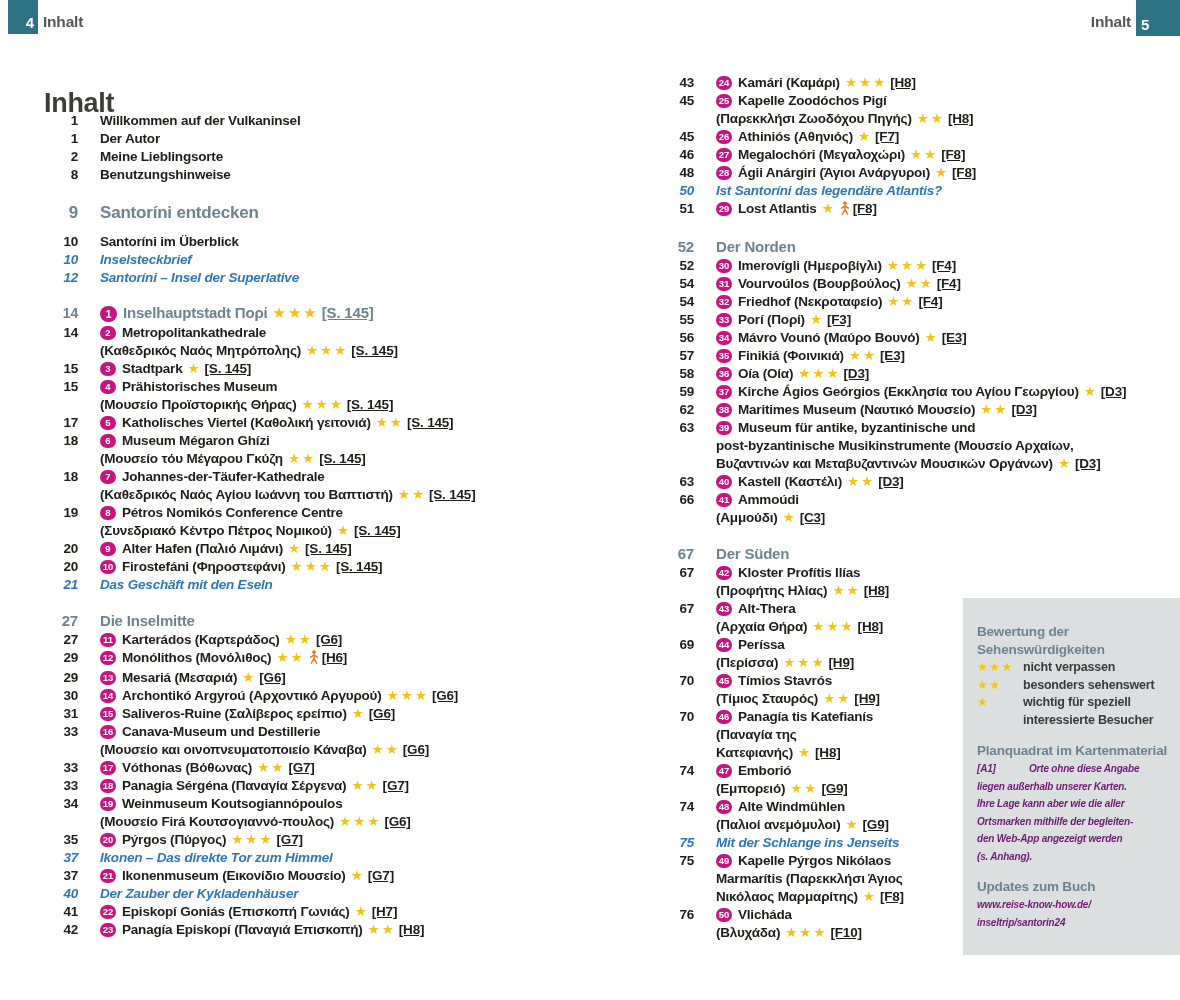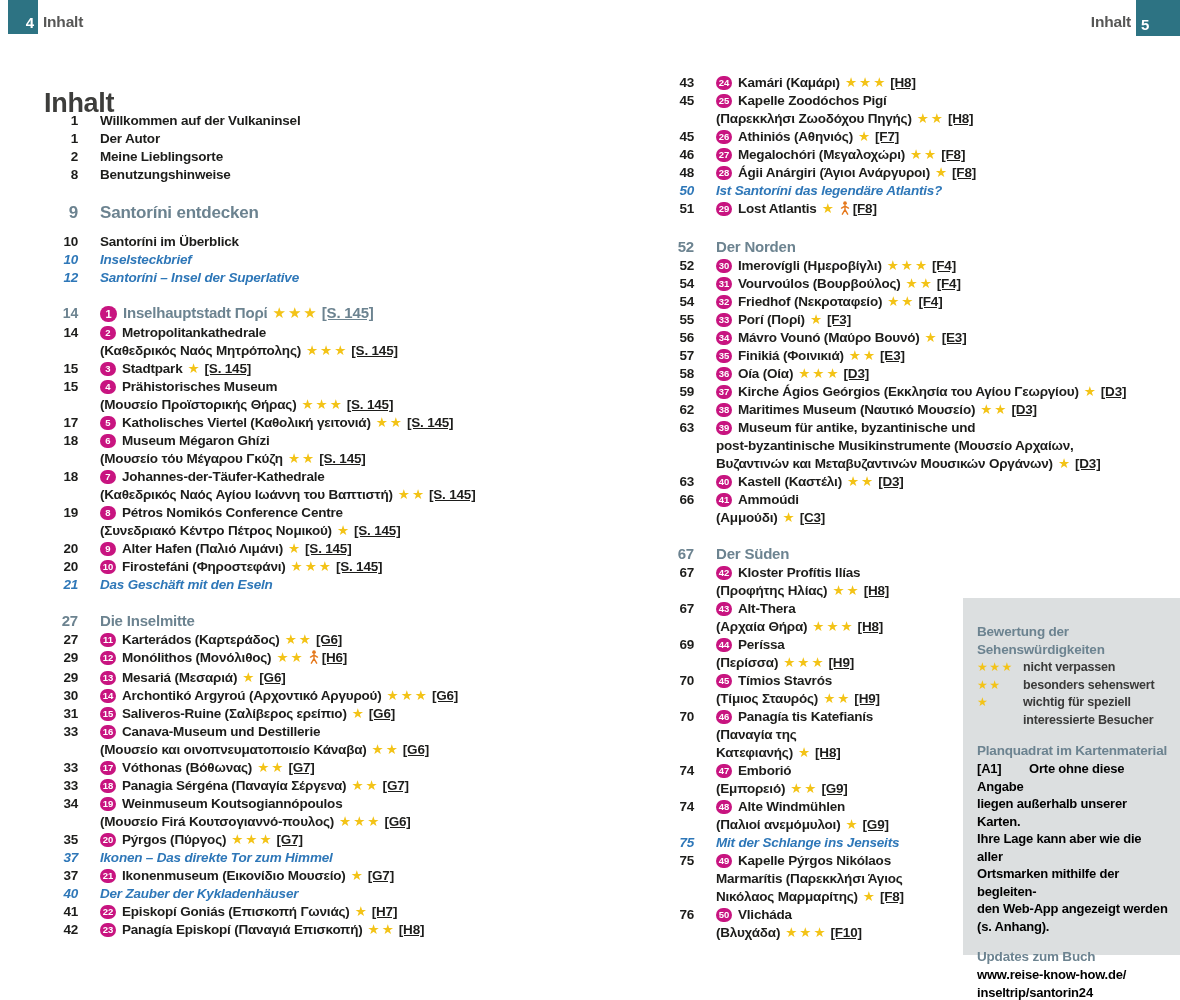--- a/index.html
+++ b/index.html
@@ -43,21 +43,21 @@
   .refn{margin-left:2px;text-decoration:underline;}
   .r-feature .refn{color:#6c8390;}
   .wk{display:inline-block;margin:0 1px 0 3px;vertical-align:-2px;}
   
   .infobox{position:absolute;left:963px;top:598px;width:217px;height:357px;background:#dcdfe0;
            box-sizing:border-box;padding:25px 10px 0 14px;font-weight:700;letter-spacing:-0.2px;}
   .ib-h{color:#6c8390;font-size:13.5px;line-height:18px;}
   .ib-gap{height:13px;}
   .lg-row{display:flex;align-items:flex-start;font-size:12.5px;line-height:17.5px;color:#3a3a39;}
   .lg-st{flex:0 0 46px;color:#f3c317;letter-spacing:1.5px;font-size:12px;}
-  .ib-p{font-size:13px;line-height:17.5px;color:#000000;}
+  .ib-p{font-size:10px;line-height:17.5px;color:#701a75;font-style:italic;}
   .gl{display:inline-block;width:52px;}
 </style>
 </head>
 <body>
 
 <div class="sq sq-left">
   <span>4</span>
 </div>
 <div class="runhead rh-left">Inhalt</div>
 <div class="runhead rh-right">Inhalt</div>

